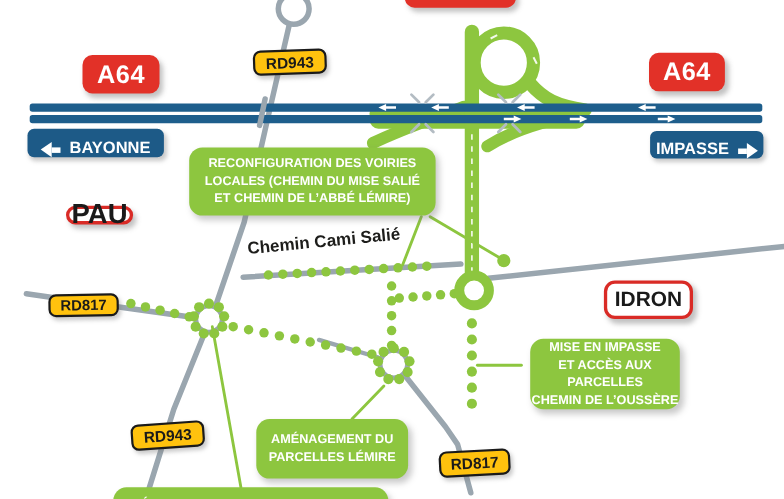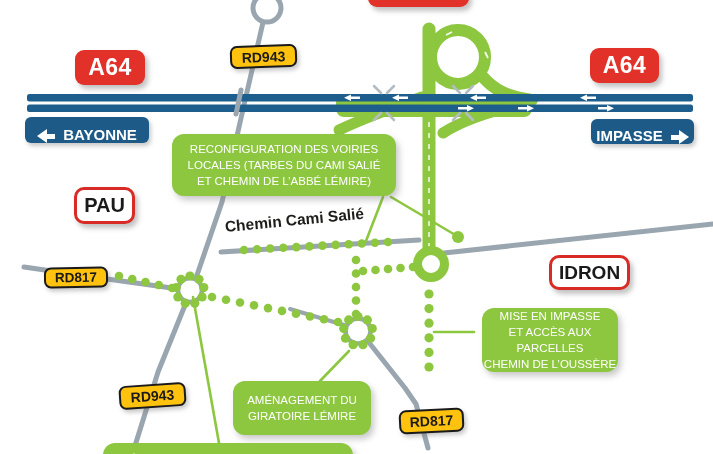--- a/index.html
+++ b/index.html
@@ -25,21 +25,21 @@
 
   
   .badge-dir{background:#1d5a87;color:#fff;border-radius:6px;display:flex;align-items:flex-end;justify-content:center;
              gap:8px;font-weight:bold;font-size:15px;box-shadow:2px 3px 4px rgba(120,120,120,.4);}
   .arr{display:flex;align-items:center;}
   .arr .tail{width:8px;height:5px;background:#fff;}
   .arr .head-l{width:0;height:0;border-top:7px solid transparent;border-bottom:7px solid transparent;border-right:10px solid #fff;}
   .arr .head-r{width:0;height:0;border-top:7px solid transparent;border-bottom:7px solid transparent;border-left:10px solid #fff;}
 
   
-  .label-green{background:#8dc63f;color:#fff;border-radius:12px;font-weight:normal;text-align:center;
+  .label-green{background:#8dc63f;color:#fff;border-radius:12px;font-weight:bold;text-align:center;
                display:flex;flex-direction:column;align-items:center;justify-content:center;
                box-shadow:3px 4px 6px rgba(120,120,120,.4);line-height:1.4;}
 
   .road-name{color:#1d1d1b;font-weight:bold;font-size:15.5px;transform:rotate(-5.5deg);transform-origin:left center;white-space:nowrap;}
 </style>
 </head>
 <body>
 
 <div class="stage">
 
@@ -221,21 +221,21 @@
   </div>
 
   <div class="abs badge-dir" style="left:591px;top:119px;width:103px;height:25px;">
     <span>IMPASSE</span>
     <span class="arr">
         <span class="tail"></span>
         <span class="head-r"></span>
       </span>
   </div>
 
-  <div class="abs badge-city" style="left:74px;top:187px;width:61px;height:37px;font-size:20px;">
+  <div class="abs badge-city" style="left:60px;top:187px;width:61px;height:17px;font-size:25px;">
     <span>PAU</span>
   </div>
 
   <div class="abs badge-city" style="left:549px;top:255px;width:81px;height:35px;font-size:19px;">
     <span>IDRON</span>
   </div>
 
   <div class="abs badge-yellow" style="left:44px;top:267px;width:64px;height:21px;font-size:13.5px;transform:rotate(-1deg);">
     <span>RD817</span>
   </div>
@@ -245,27 +245,27 @@
   </div>
 
   <div class="abs badge-yellow" style="left:399px;top:409px;width:65px;height:24px;font-size:14px;transform:rotate(-3deg);">
     <span>RD817</span>
   </div>
 
   <div class="abs road-name" style="left:225px;top:218px;">Chemin Cami Salié</div>
 
   <div class="abs label-green" style="left:172px;top:134px;width:224px;height:62px;font-size:11.5px;">
     <span>RECONFIGURATION DES VOIRIES</span>
-    <span>LOCALES (TARBES DU CAMI SALIÉ</span>
+    <span>LOCALES (CHEMIN DU MISE SALIÉ</span>
     <span>ET CHEMIN DE L’ABBÉ LÉMIRE)</span>
   </div>
 
   <div class="abs label-green" style="left:233px;top:381px;width:138px;height:54px;font-size:11.5px;">
     <span>AMÉNAGEMENT DU</span>
-    <span>GIRATOIRE LÉMIRE</span>
+    <span>PARCELLES LÉMIRE</span>
   </div>
 
   <div class="abs label-green" style="left:482px;top:308px;width:136px;height:64px;font-size:11.5px;">
     <span>MISE EN IMPASSE</span>
     <span>ET ACCÈS AUX PARCELLES</span>
     <span>CHEMIN DE L’OUSSÈRE</span>
   </div>
 
   <div class="abs label-green" style="left:103px;top:443px;width:250px;height:38px;font-size:11.5px;justify-content:flex-start;padding-top:8px;">
     <span>CRÉATION D’UN CARREFOUR GIRATOIRE</span>

